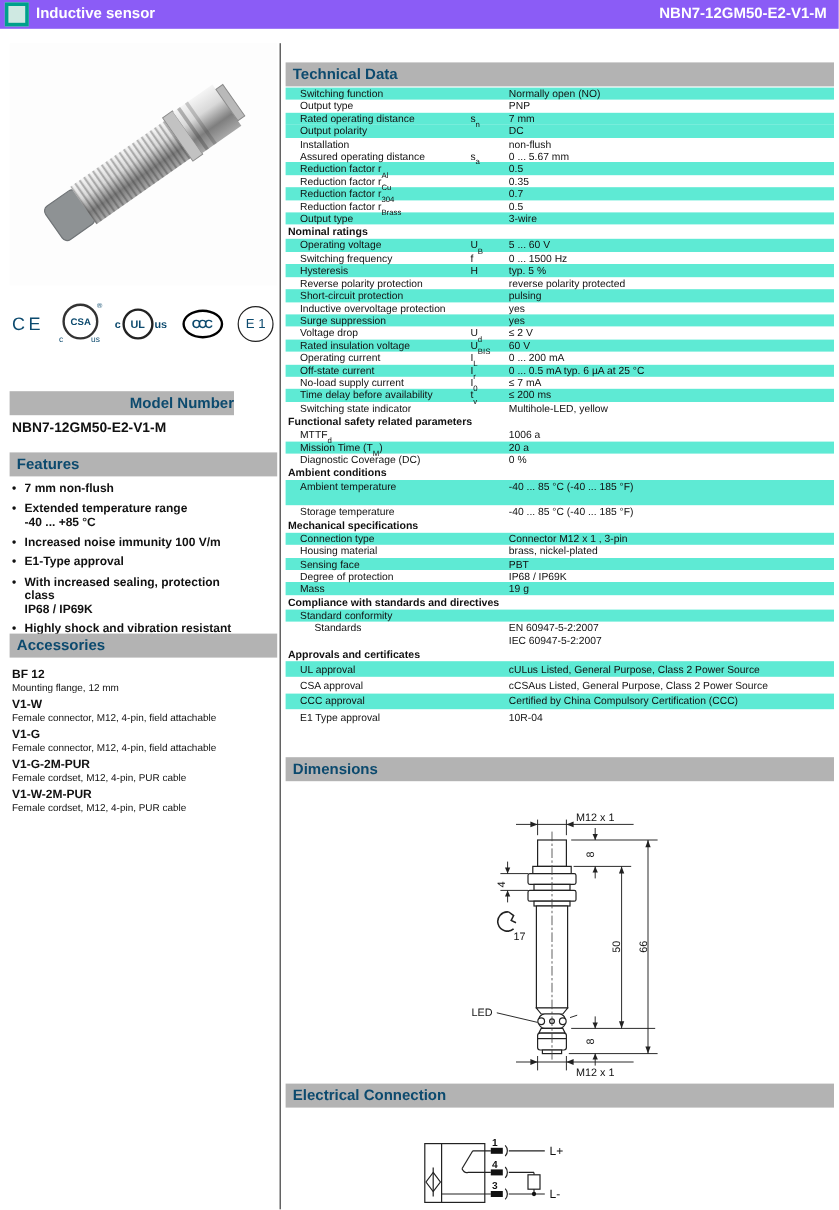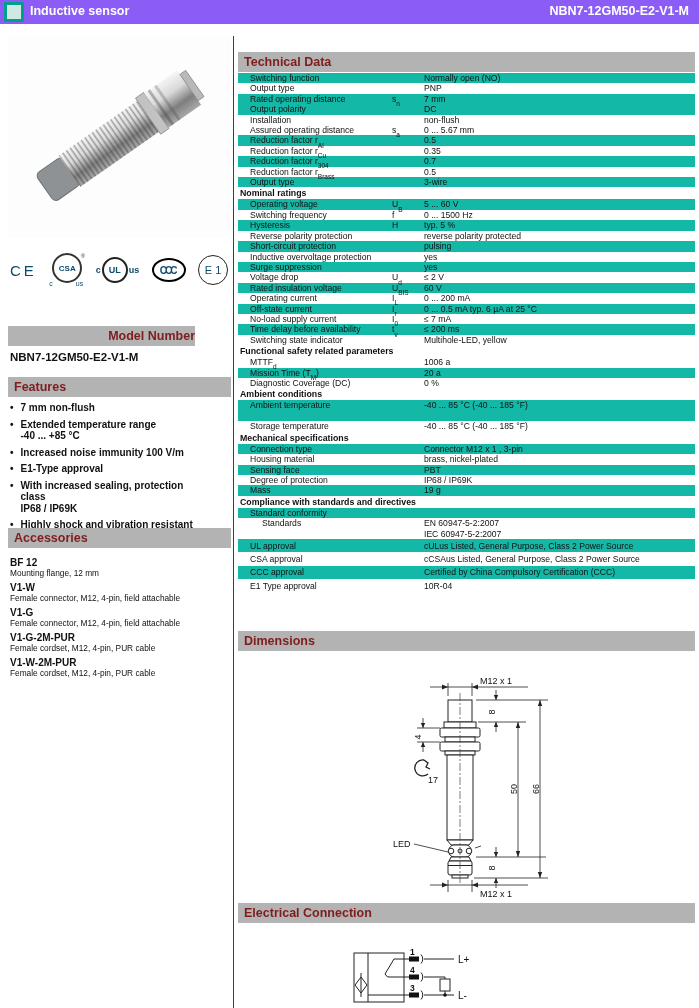--- a/index.html
+++ b/index.html
@@ -9,21 +9,21 @@
   }
   
   .hdr{position:absolute;left:0;top:0;width:699px;height:24px;background:#8b5cf6;}
   .hdr-sq{position:absolute;left:4px;top:2px;width:20px;height:20px;box-sizing:border-box;
           background:#cfe9e2;border:3px solid #00a08c;}
   .hdr-title{position:absolute;left:30px;top:4px;font-size:12.5px;font-weight:bold;color:#fff;}
   .hdr-model{position:absolute;right:10px;top:4px;font-size:12.5px;font-weight:bold;color:#fff;}
   
   .vline{position:absolute;left:233px;top:36px;width:1px;height:972px;background:#3d3d3d;}
   .bar{position:absolute;background:#b3b3b3;font-weight:bold;font-size:12.5px;line-height:20px;
-       height:20px;padding-left:6px;box-sizing:border-box;color:#7f1d1d;}
+       height:20px;padding-left:6px;box-sizing:border-box;color:#0c4a6e;}
   
   .photo{position:absolute;left:8px;top:36px;width:223px;height:202px;background:#fdfdfd;}
   .logos{position:absolute;left:10px;top:246px;width:218px;height:48px;display:flex;
          align-items:center;justify-content:space-between;}
   .logo{position:relative;display:flex;align-items:center;justify-content:center;color:#0c4a6e;}
   .logo-ce{font-size:15px;letter-spacing:3px;font-weight:500;}
   .csa-wrap{position:relative;width:34px;height:34px;}
   .csa-circle{position:absolute;left:3px;top:0;width:26px;height:26px;border:2.5px solid #333;
               border-radius:50%;display:flex;align-items:center;justify-content:center;
               font-size:8px;font-weight:bold;}
@@ -49,21 +49,21 @@
   #bar-acc{left:8px;top:528px;width:223px;}
   .accs{position:absolute;left:10px;top:553px;width:221px;}
   .acc-name{font-size:10px;font-weight:bold;line-height:11px;margin-top:4px;}
   .acc-desc{font-size:8.3px;line-height:10px;}
   
   #bar-tech{left:238px;top:52px;width:457px;}
   .table{position:absolute;left:238px;top:73px;width:457px;}
   .sec-h{font-weight:bold;font-size:8.8px;line-height:11px;padding-left:2px;margin-top:1px;}
   .trow{display:grid;grid-template-columns:154px 32px 1fr;font-size:8.6px;line-height:10.4px;
         min-height:10.4px;align-items:start;}
-  .trow.shaded{background:#14b8a6;}
+  .trow.shaded{background:#5eead4;}
   .trow .lbl{padding-left:12px;}
   .trow.indent .lbl{padding-left:24px;}
   .trow.tall{min-height:21px;}
   .trow.spaced{min-height:13.4px;align-items:center;}
   .trow .val{white-space:pre-line;}
   sub{font-size:6.5px;line-height:0;position:relative;top:1.5px;}
   #bar-dim{left:238px;top:631px;width:457px;}
   .dimfig{position:absolute;left:238px;top:655px;width:457px;height:245px;}
   #bar-elec{left:238px;top:903px;width:457px;}
   .elecfig{position:absolute;left:238px;top:945px;width:457px;height:63px;}
@@ -357,20 +357,21 @@
       <div class="lbl">Standard conformity</div>
       <div class="sym"></div>
       <div class="val"></div>
     </div>
     <div class="trow indent">
       <div class="lbl">Standards</div>
       <div class="sym"></div>
       <div class="val">EN 60947-5-2:2007
 IEC 60947-5-2:2007</div>
     </div>
+    <div class="sec-h">Approvals and certificates</div>
     <div class="trow shaded spaced">
       <div class="lbl">UL approval</div>
       <div class="sym"></div>
       <div class="val">cULus Listed, General Purpose, Class 2 Power Source</div>
     </div>
     <div class="trow spaced">
       <div class="lbl">CSA approval</div>
       <div class="sym"></div>
       <div class="val">cCSAus Listed, General Purpose, Class 2 Power Source</div>
     </div>

